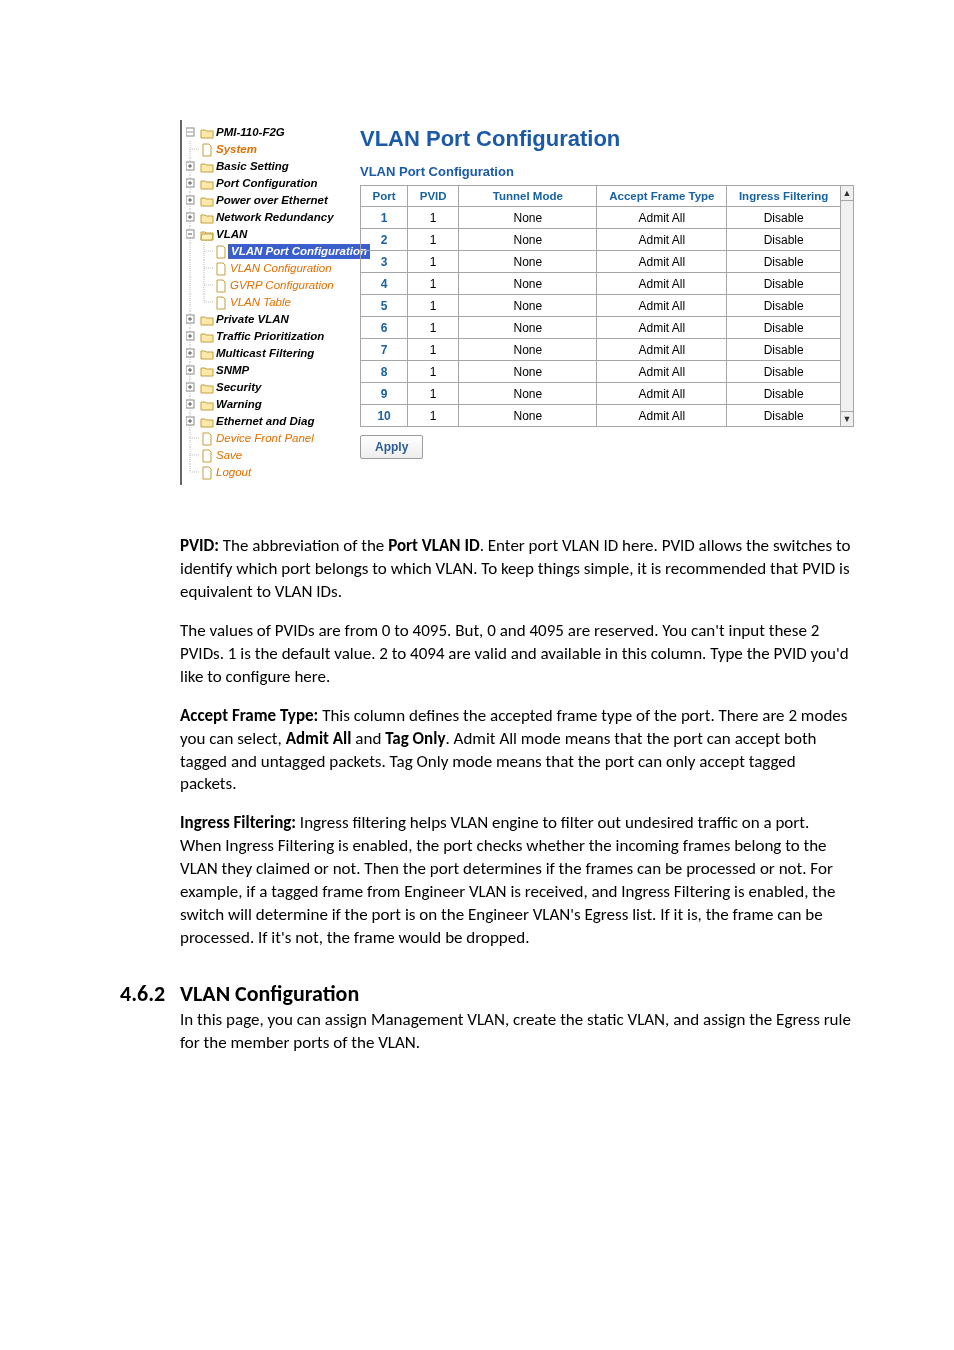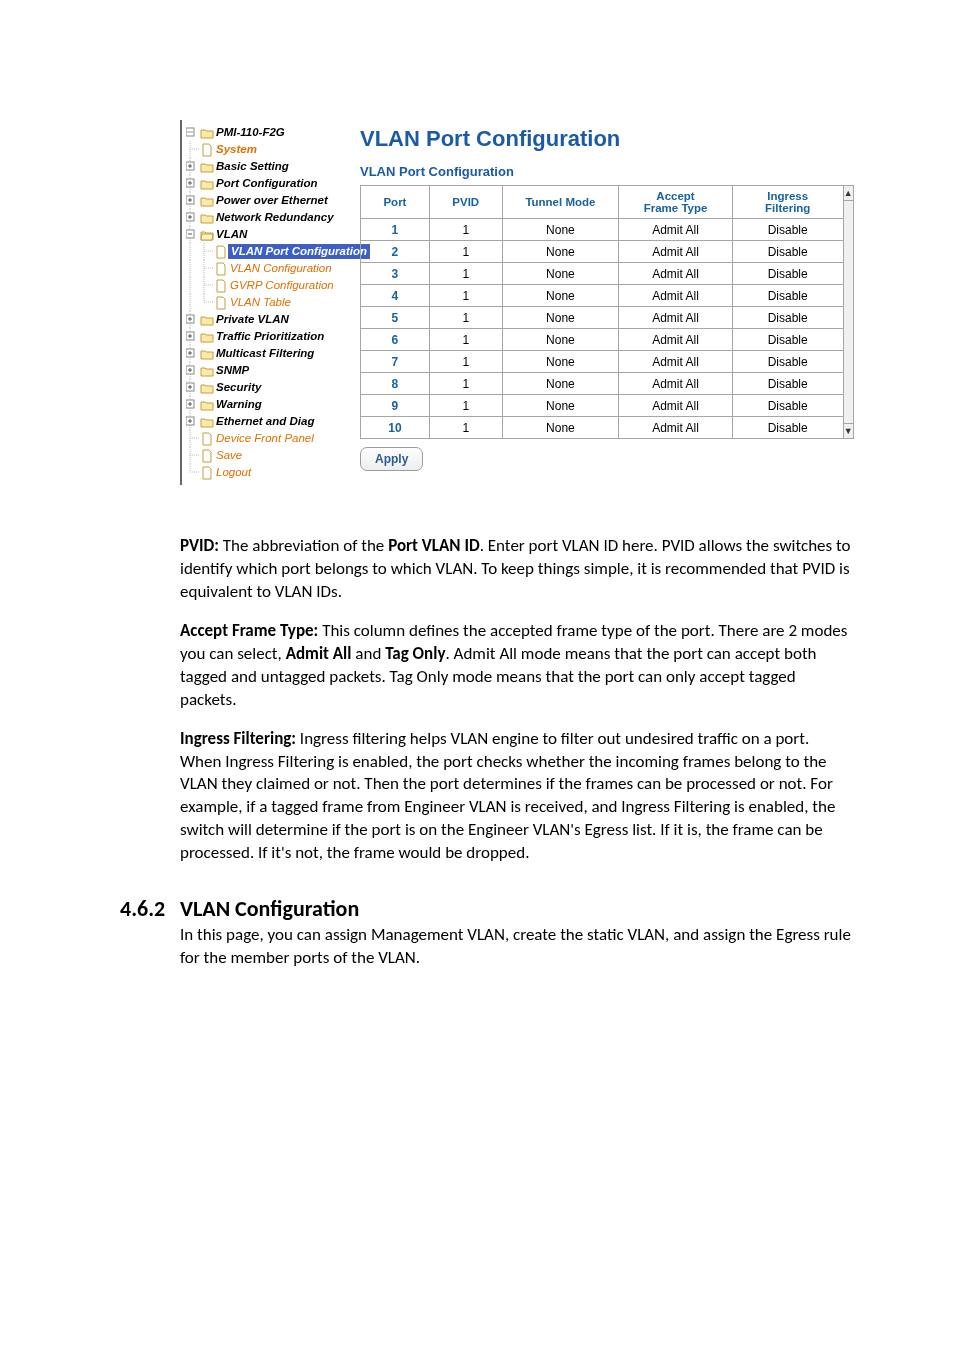--- a/index.html
+++ b/index.html
@@ -81,21 +81,21 @@
   table.data {
     border-collapse: collapse;
     font-size: 12px;
     color: #000;
   }
   table.data th {
     border: 1px solid #a6a6a6;
     background: #fff;
     color: #1762a0;
     font-weight: bold;
-    padding: 4px 20px;
+    padding: 4px 6px;
     font-size: 11.5px;
   }
   table.data td {
     border: 1px solid #a6a6a6;
     text-align: center;
     padding: 3px 6px;
     height: 15px;
   }
   table.data td.port { color: #1762a0; font-weight: bold; }
   .scrollbar {
@@ -117,21 +117,21 @@
   .scroll-track { flex: 1; background: #f0f0f0; }
   .apply-btn {
     margin-top: 8px;
     display: inline-block;
     border: 1px solid #9c9c9c;
     background: linear-gradient(#fefefe, #eee);
     padding: 4px 14px;
     font-size: 12px;
     font-weight: bold;
     color: #2b5c98;
-    border-radius: 7px;
+    border-radius: 2px;
   }
   
   .body-text {
     margin-left: 80px;
     font-family: Calibri, Arial, sans-serif;
     font-size: 17px;
     line-height: 1.35;
     color: #000;
   }
   .body-text p { margin: 0 0 16px 0; }
@@ -655,20 +655,21 @@
       </div>
 
       <button class="apply-btn">Apply</button>
     </div>
   </div>
 
   <div class="body-text">
     <p>
       <strong>PVID:</strong><span> The abbreviation of the </span><strong>Port VLAN ID</strong><span>. Enter port VLAN ID here. PVID allows the switches to identify which port belongs to which VLAN. To keep things simple, it is recommended that PVID is equivalent to VLAN IDs.</span>
     </p>
+    <p>The values of PVIDs are from 0 to 4095. But, 0 and 4095 are reserved. You can't input these 2 PVIDs. 1 is the default value. 2 to 4094 are valid and available in this column. Type the PVID you'd like to configure here.</p>
     <p>
       <strong>Accept Frame Type:</strong><span> This column defines the accepted frame type of the port. There are 2 modes you can select, </span><strong>Admit All</strong><span> and </span><strong>Tag Only</strong><span>. Admit All mode means that the port can accept both tagged and untagged packets. Tag Only mode means that the port can only accept tagged packets.</span>
     </p>
     <p>
       <strong>Ingress Filtering:</strong><span> Ingress filtering helps VLAN engine to filter out undesired traffic on a port. When Ingress Filtering is enabled, the port checks whether the incoming frames belong to the VLAN they claimed or not. Then the port determines if the frames can be processed or not. For example, if a tagged frame from Engineer VLAN is received, and Ingress Filtering is enabled, the switch will determine if the port is on the Engineer VLAN's Egress list. If it is, the frame can be processed. If it's not, the frame would be dropped.</span>
     </p>
   </div>
 
   <div class="sec-heading">
     <span class="sec-num">4.6.2</span>

